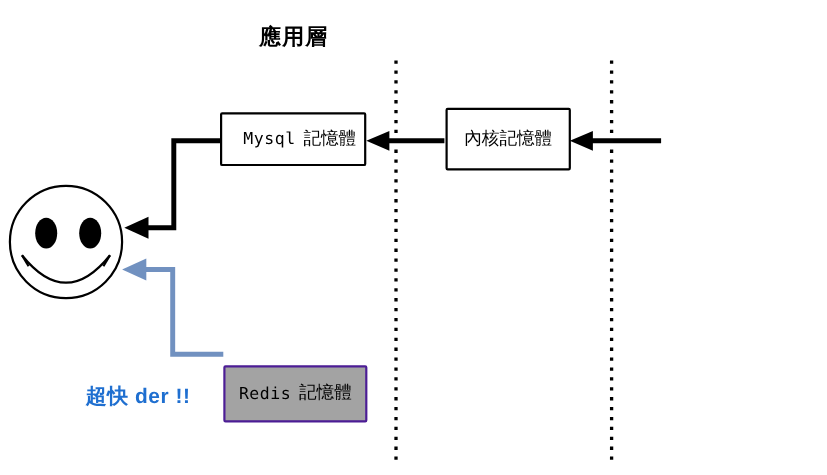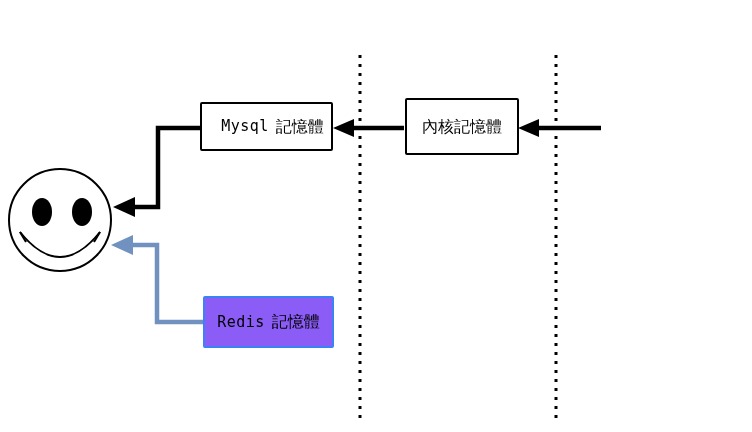--- a/index.html
+++ b/index.html
@@ -47,22 +47,23 @@
   .node-box .mono-label {
     font-family: "DejaVu Sans Mono", "Liberation Mono", monospace;
     font-size: 15px;
     letter-spacing: 0.5px;
   }
   .node-box .cjk-label {
     font-family: "Liberation Sans", "DejaVu Sans", sans-serif;
     font-size: 16px;
   }
   .node-box.redis {
-    background: #8b5cf6;
-    border: 2px solid #3b82f6;
+    background: #a3a3a3;
+    border: 2px solid #4c1d95;
+    margin-top: 36px;
   }
   .caption-blue {
     position: absolute;
     font-size: 19px;
     font-weight: bold;
     color: #1f6fd0;
     white-space: nowrap;
     letter-spacing: 0.5px;
   }
   svg.overlay {
@@ -100,20 +101,21 @@
   }
   .face-eye {
     fill: #000000;
   }
 </style>
 </head>
 <body>
 
 <div id="canvas">
 
+  <div class="layer-title" style="left:267px; top:20px;">應用層</div>
 
   <svg class="overlay" viewBox="0 0 752 432">
 
     <line class="divider" x1="360" y1="55" x2="360" y2="420"></line>
     <line class="divider" x1="556" y1="55" x2="556" y2="420"></line>
 
     <g>
       <line class="arrow-black" x1="601" y1="128" x2="532" y2="128"></line>
       <polygon points="518,128 539,119 539,137" fill="#000000"></polygon>
     </g>
@@ -154,14 +156,15 @@
     <span class="cjk-label">記憶體</span>
   </div>
 
 
   <div class="node-box redis" style="left:203px; top:296px; width:131px; height:52px;">
     <span class="mono-label">Redis</span>
     <span style="display:inline-block;width:7px;"></span>
     <span class="cjk-label">記憶體</span>
   </div>
 
+  <div class="caption-blue" style="left:78px; top:347px;">超快 der !!</div>
 
 </div>
 
 </body></html>

